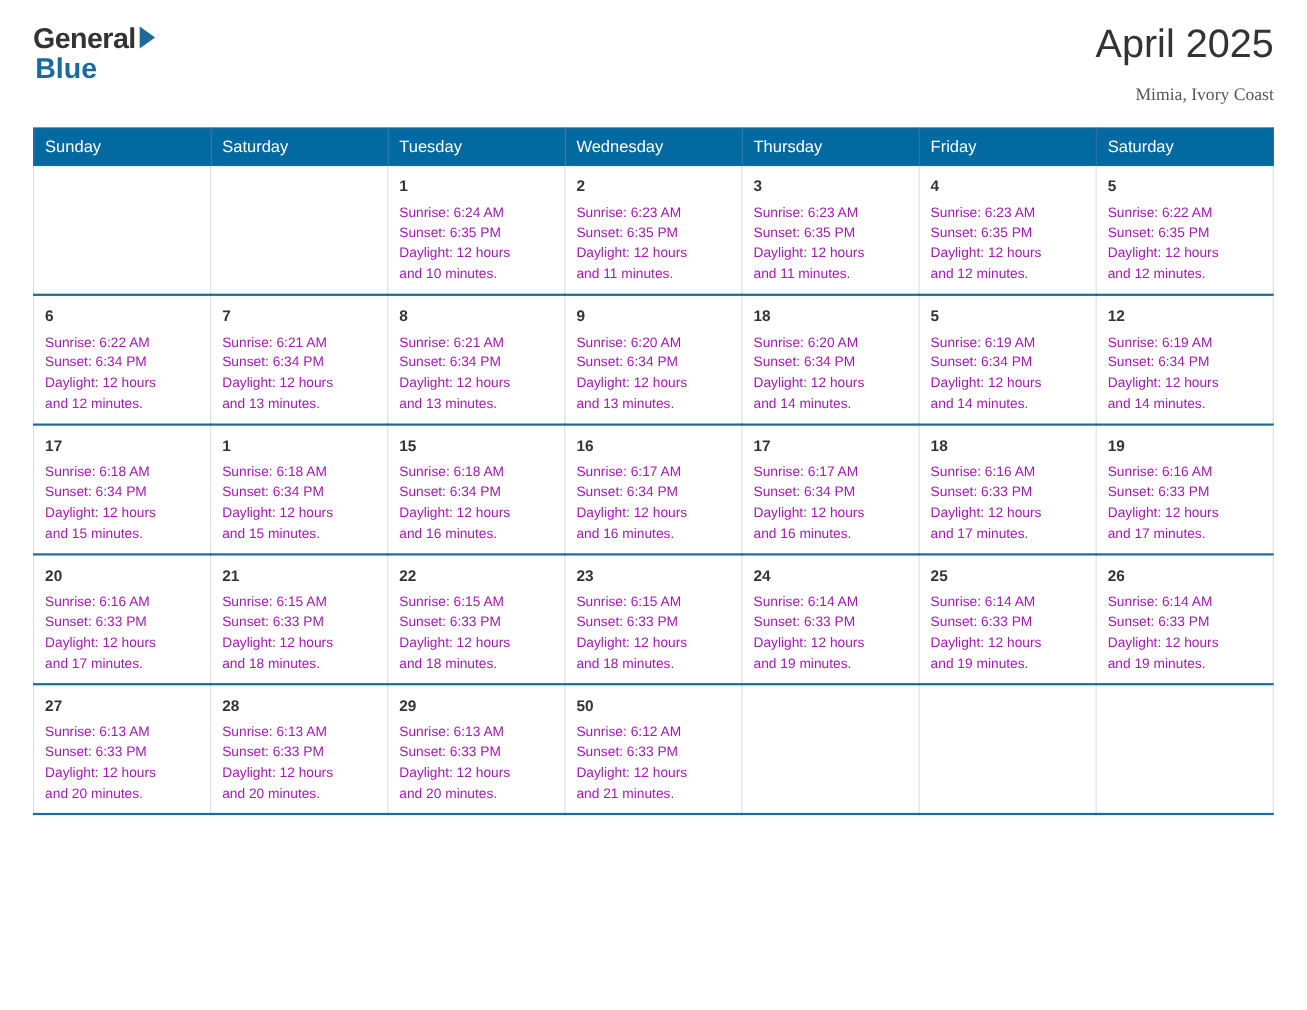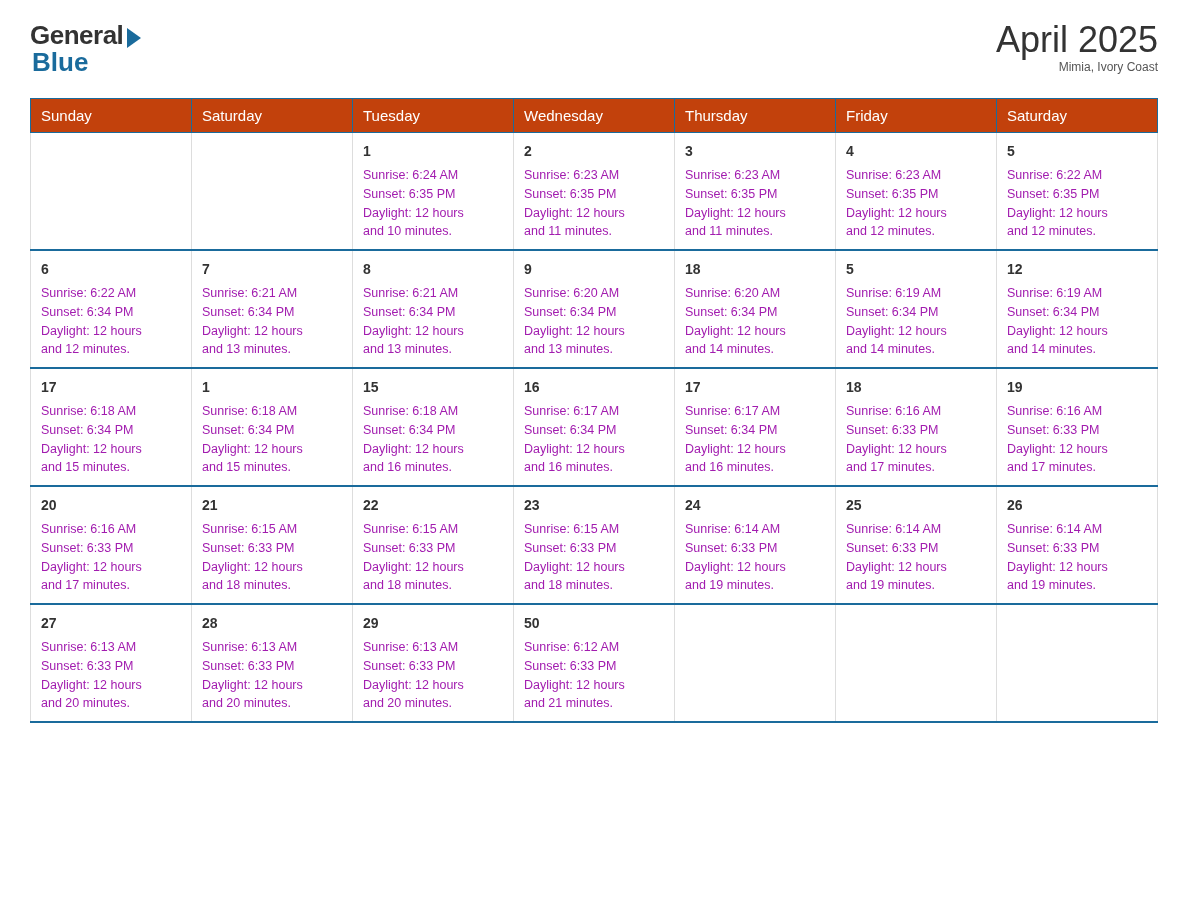--- a/index.html
+++ b/index.html
@@ -17,21 +17,21 @@
       align-items: flex-start;
       margin-bottom: 20px;
     }
     .logo {
       display: flex;
       flex-direction: column;
       align-items: flex-start;
     }
     .logo-top {
       display: flex;
-      align-items: center;
+      align-items: flex-start;
     }
     .logo-general {
       font-size: 26px;
       font-weight: bold;
       color: #333;
       letter-spacing: -0.5px;
     }
     .logo-arrow {
       width: 0;
       height: 0;
@@ -51,30 +51,31 @@
     .title-area {
       text-align: right;
     }
     .month-title {
       font-size: 36px;
       font-weight: normal;
       color: #333;
       line-height: 1.1;
     }
     .subtitle {
-      font-size: 12px;
+      font-size: 16px;
       color: #555;
-      margin-top: 0;
+      margin-top: 18px;
+      font-family: Liberation Serif, serif;
     }
     .calendar {
       width: 100%;
       border-collapse: collapse;
     }
     .calendar thead tr {
-      background-color: #c2410c;
+      background-color: #0369a1;
     }
     .calendar thead th {
       color: #fff;
       font-size: 15px;
       font-weight: normal;
       padding: 8px 10px;
       text-align: left;
       border: 1px solid #1a6b9c;
     }
     .calendar tbody tr {

